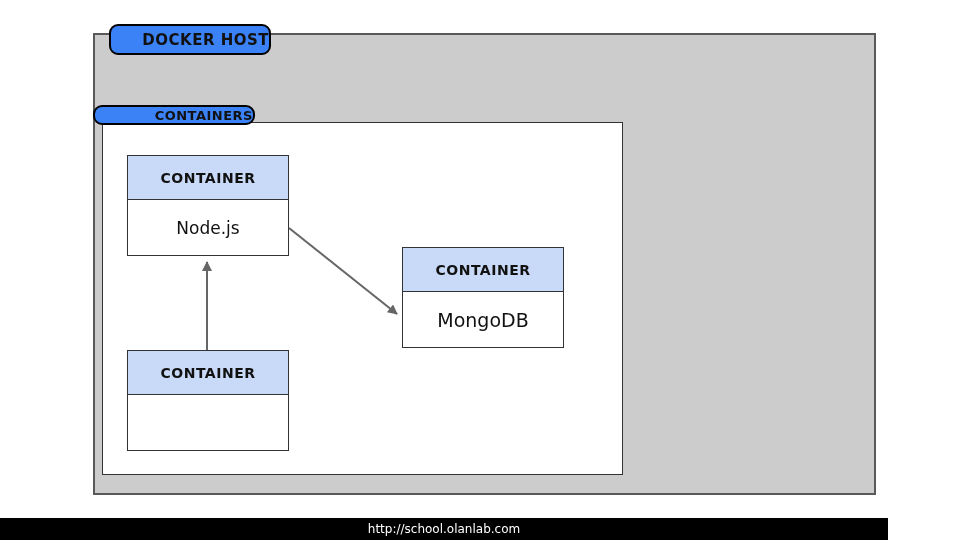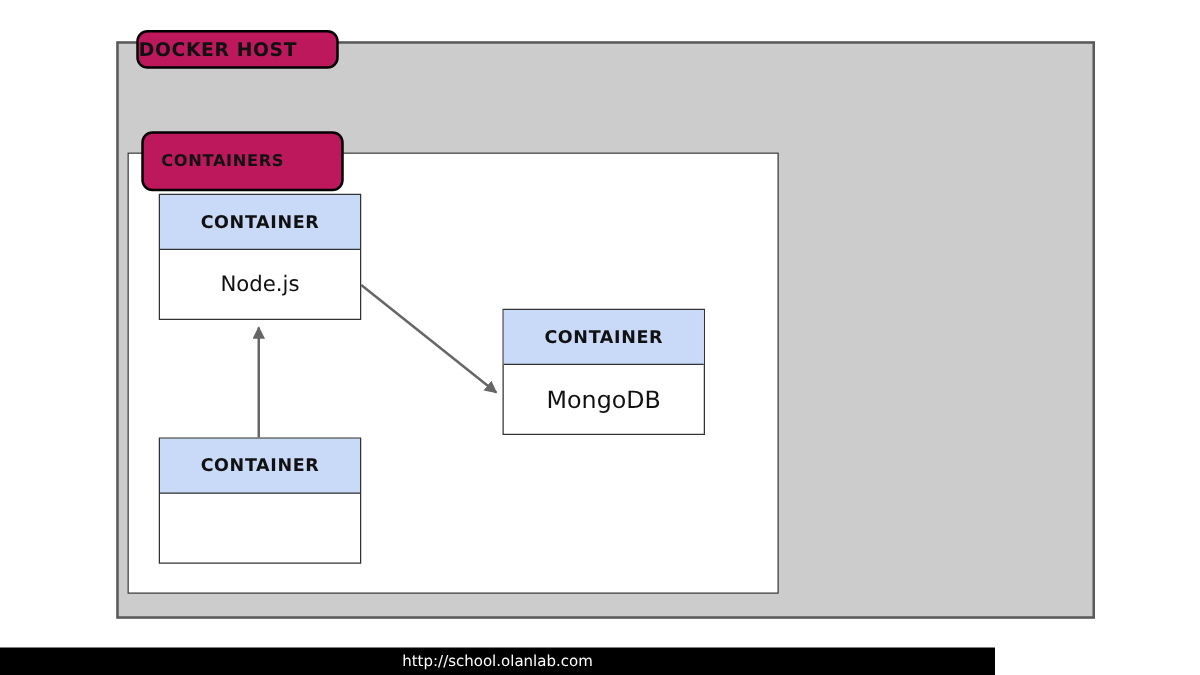--- a/index.html
+++ b/index.html
@@ -21,26 +21,26 @@
     position: absolute; left: 93px; top: 33px; width: 783px; height: 462px;
     background: var(--host-fill); border: 2px solid var(--host-border);
   }
 
   .containers-box {
     position: absolute; left: 102px; top: 122px; width: 521px; height: 353px;
     background: #ffffff; border: 1.5px solid var(--box-border);
   }
 
   .tag {
-    position: absolute; background: #be185d; border: 2px solid #000000;
-    border-radius: 9px; display: flex; align-items: center; justify-content: flex-start;
+    position: absolute; background: #3b82f6; border: 2px solid #000000;
+    border-radius: 9px; display: flex; align-items: center; justify-content: flex-end;
     font-weight: bold; color: #111111; letter-spacing: 0.5px; white-space: nowrap;
   }
   .host-tag { left: 109px; top: 24px; width: 162px; height: 31px; font-size: 15px; }
-  .containers-tag { left: 113px; top: 105px; width: 162px; height: 48px; font-size: 13px; padding-left: 14px; }
+  .containers-tag { left: 93px; top: 105px; width: 162px; height: 20px; font-size: 13px; padding-left: 14px; }
 
   .cbox {
     position: absolute; width: 162px; height: 101px;
     border: 1.5px solid var(--box-border); background: #ffffff;
     display: flex; flex-direction: column;
   }
   .cbox .chead {
     height: 44px; flex: 0 0 44px; background: var(--container-header-fill);
     border-bottom: 1.5px solid var(--box-border);
     display: flex; align-items: center; justify-content: center;
@@ -55,21 +55,21 @@
   .cbox-mongodb { left: 402px; top: 247px; }
   .cbox-mongodb .cbody { font-size: 19px; text-align: right; }
   .cbox-nginx   { left: 127px; top: 350px; }
   .cbox-nginx .cbody { font-size: 16px; }
 
   svg.arrows { position: absolute; left: 0; top: 0; width: 960px; height: 540px; pointer-events: none; }
   .arrow-line { stroke: var(--arrow); stroke-width: 2; fill: none; }
   .arrow-head { fill: var(--arrow); }
 
   .footer-bar {
-    position: absolute; left: 0; top: 518px; width: 796px; height: 22px;
+    position: absolute; left: 0; top: 518px; width: 888px; height: 22px;
     background: var(--footer-bg); color: var(--footer-text);
     display: flex; align-items: center; justify-content: center;
     font-size: 12px;
   }
 </style>
 </head>
 <body>
 
 <div class="canvas">
 

